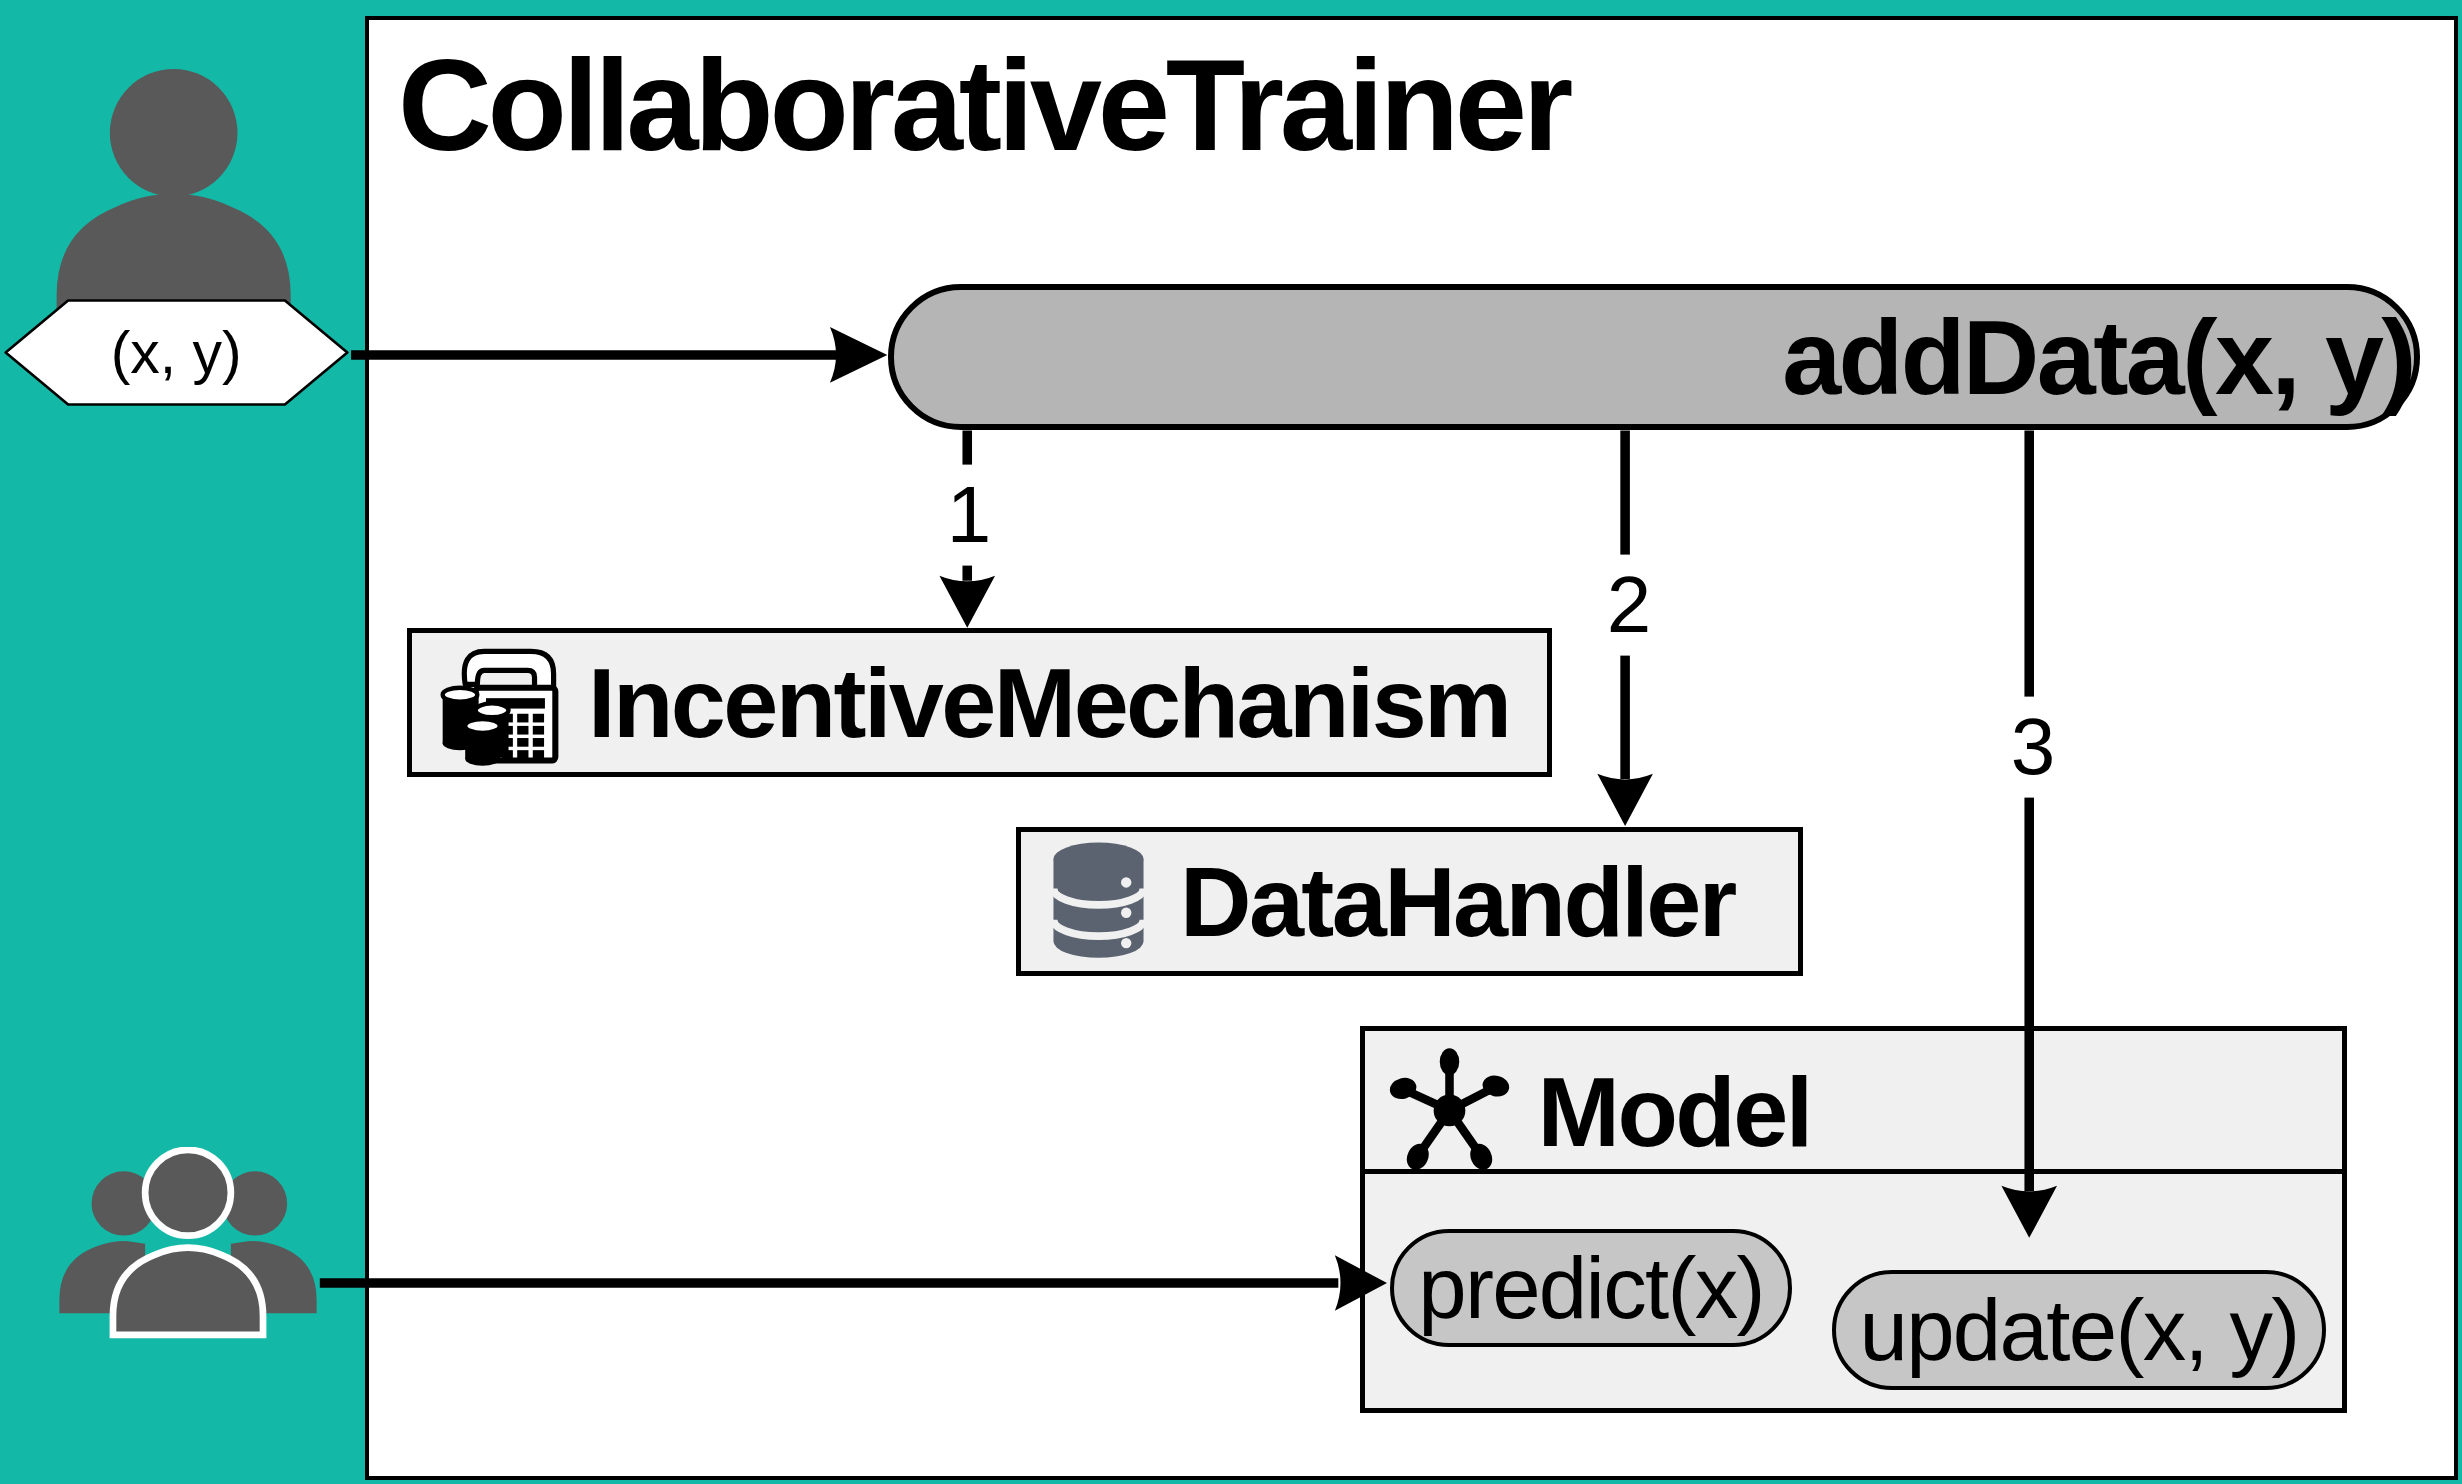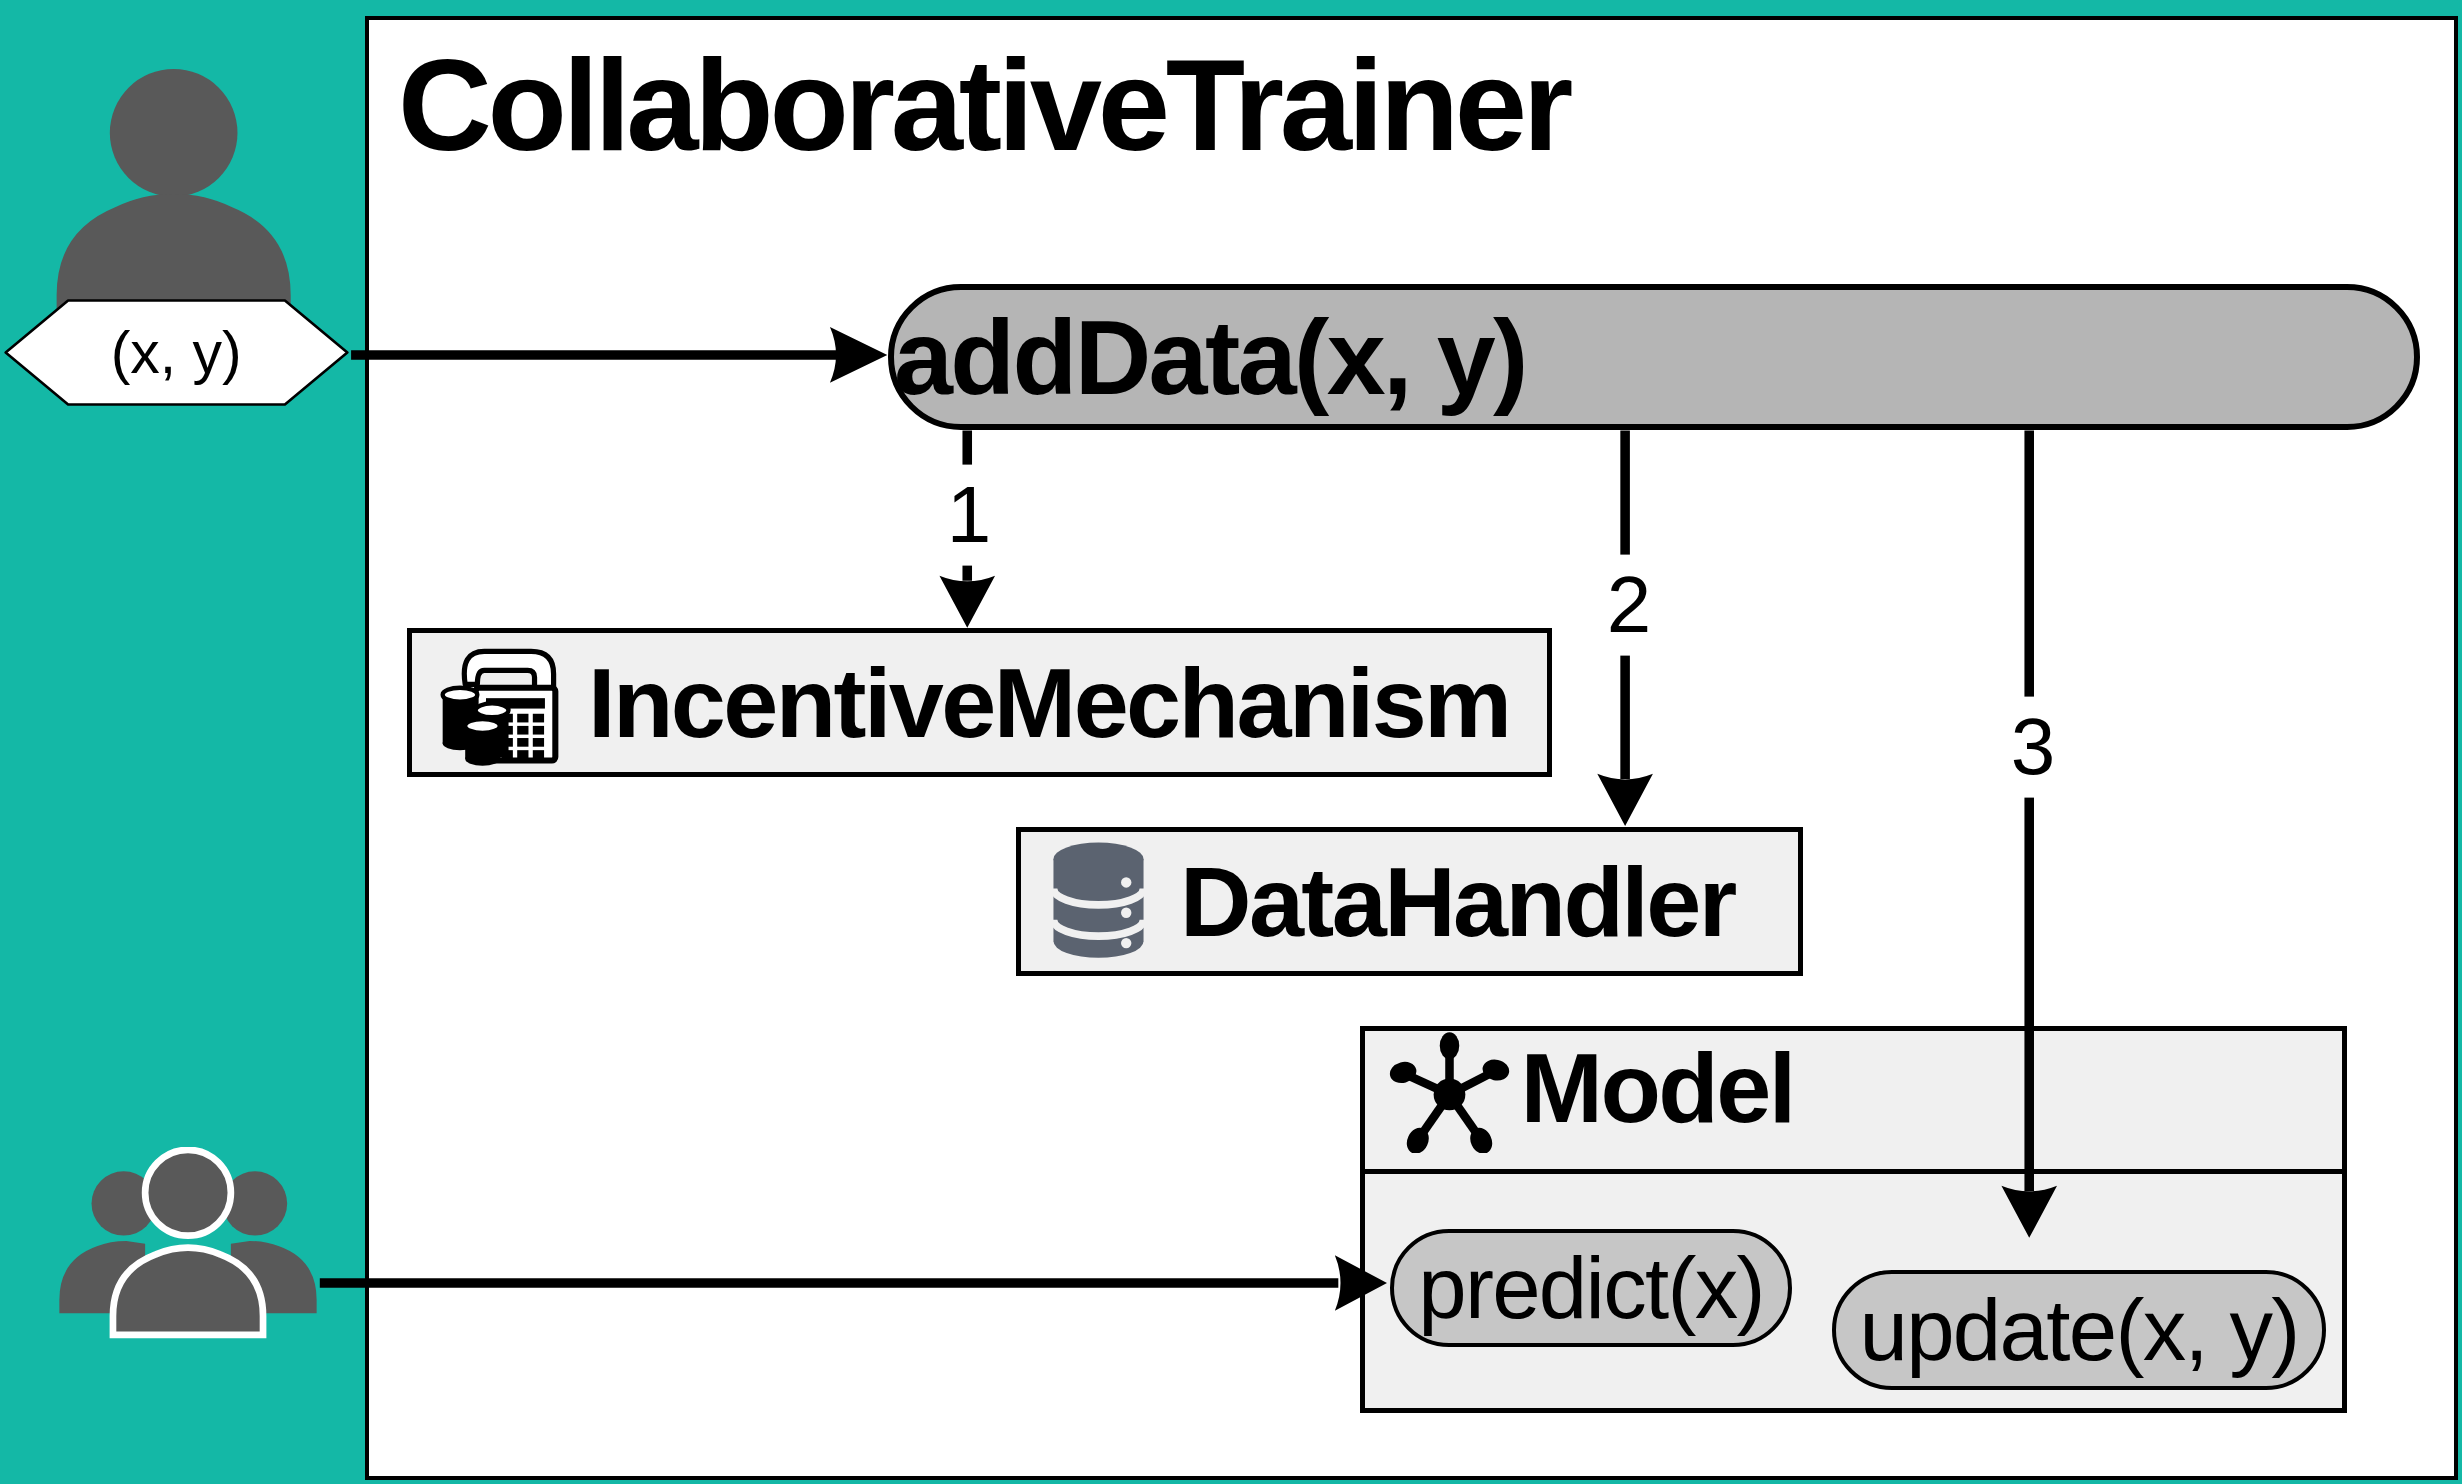--- a/index.html
+++ b/index.html
@@ -14,40 +14,40 @@
     border:4.3px solid #000; background:#fff; box-sizing:border-box;
   }
   .title {
     position:absolute; left:398px; top:29.6px; font-size:130px; font-weight:700;
     letter-spacing:-4.3px; white-space:nowrap;
   }
   
   .adddata-pill {
     position:absolute; left:888px; top:284px; width:1532px; height:146px;
     background:#b5b5b5; border:6px solid #000; border-radius:83px;
-    display:flex; align-items:center; justify-content:flex-start;
+    display:flex; align-items:center; justify-content:flex-end;
     font-size:106px; font-weight:700; letter-spacing:-2.6px; box-sizing:border-box;
     z-index:2;
   }
   
   .comp-box {
     position:absolute; background:#f0f0f0; border:5.2px solid #000;
     box-sizing:border-box; display:flex; align-items:center; z-index:2;
   }
   #incentive-box { left:407px; top:628px; width:1145px; height:149px; padding-left:22px; gap:24px; }
   #datahandler-box { left:1016px; top:827px; width:787px; height:149px; padding-left:29px; gap:33px; }
   .comp-label { font-size:99px; font-weight:700; letter-spacing:-2.6px; white-space:nowrap; }
   
   #model-box {
     position:absolute; left:1360px; top:1026px; width:987px; height:387px;
     background:#f0f0f0; border:5.2px solid #000; box-sizing:border-box; z-index:2;
   }
   .model-header {
     height:138px; border-bottom:5.2px solid #000;
-    display:flex; align-items:flex-start; padding-left:22.6px; gap:10px;
+    display:flex; align-items:flex-end; padding-left:22.6px; gap:27px;
   }
   .method-pill {
     position:absolute; background:#c6c6c6; border:4.3px solid #000; border-radius:61px;
     display:flex; align-items:center; justify-content:center;
     font-size:87px; letter-spacing:-1.7px; box-sizing:border-box; z-index:3;
   }
   #predict-pill { left:1390px; top:1229px; width:402px; height:118px; }
   #update-pill  { left:1832px; top:1270px; width:494px; height:120px; }
   
   .hex-badge { position:absolute; left:1.7px; top:297px; width:349px; height:111px; z-index:2; }

